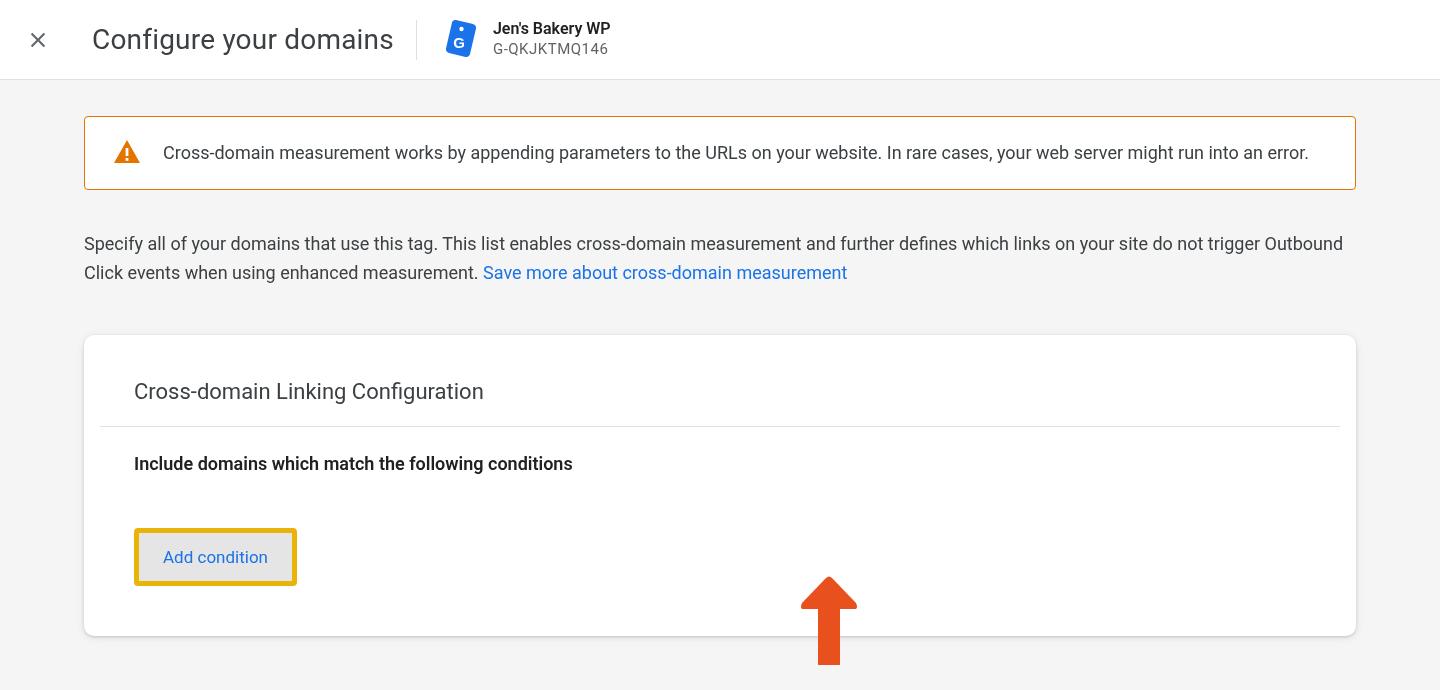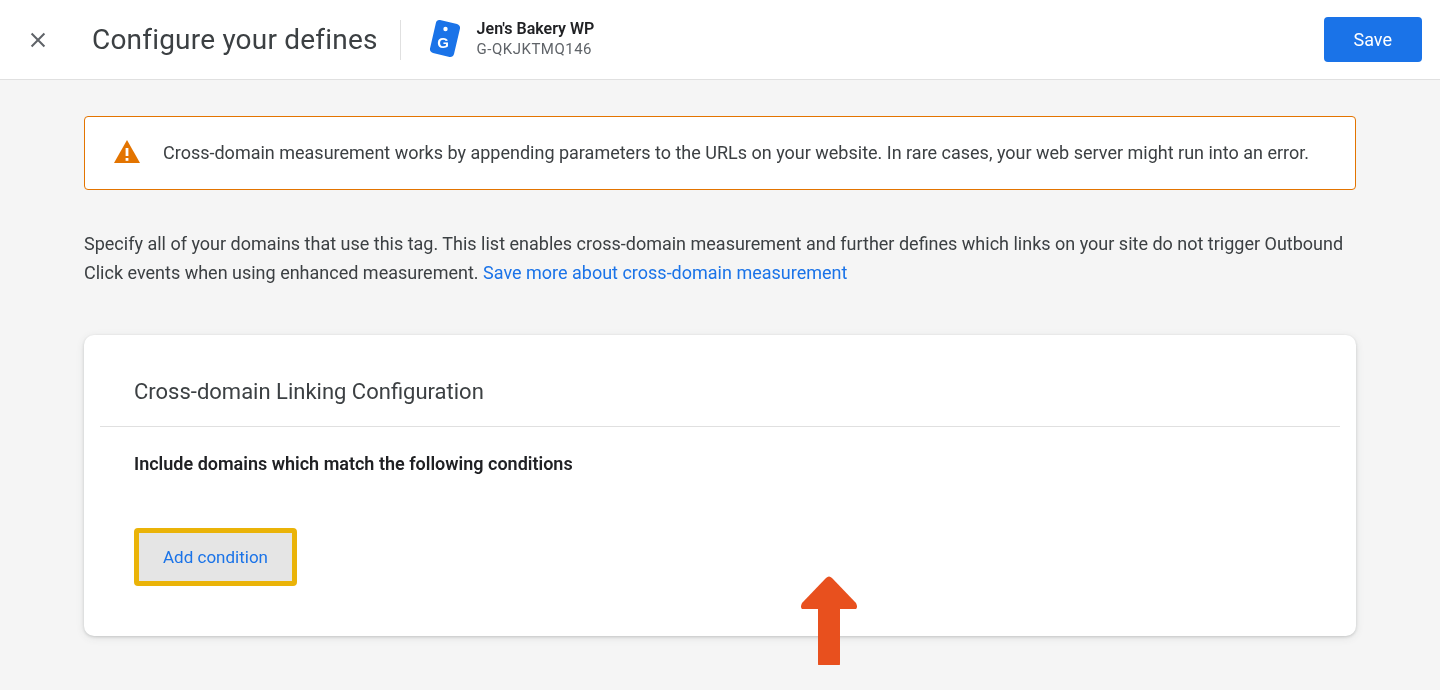--- a/index.html
+++ b/index.html
@@ -195,33 +195,32 @@
 </style>
 </head>
 <body>
 
 <div class="header">
   <div class="close-btn">
     <svg viewBox="0 0 24 24" fill="none" stroke="currentColor" stroke-width="2.2">
         <path d="M5 5 L19 19 M19 5 L5 19"></path>
       </svg>
   </div>
-  <div class="page-title">Configure your defines</div>
+  <div class="page-title">Configure your domains</div>
   <div class="vline"></div>
   <svg class="gtag-icon" viewBox="0 0 40 44">
     <path d="M17 2 L34 6 C36 6.5 37.5 8.5 37 10.5 L31 36 C30.5 38 28.5 39.5 26.5 39 L10 35 C8 34.5 6.5 32.5 7 30.5 L13 4.5 C13.5 2.5 15 1.6 17 2 Z" fill="#1a73e8"></path>
     <circle cx="22.5" cy="11" r="2.2" fill="#fff"></circle>
     <text x="20" y="30" font-size="15" font-weight="600" fill="#fff" text-anchor="middle" font-family="Arial">G</text>
   </svg>
   <div class="prop-block">
     <div class="prop-name">Jen's Bakery WP</div>
     <div class="prop-id">G-QKJKTMQ146</div>
   </div>
   <div class="spacer"></div>
-  <button class="save-btn">Save</button>
 </div>
 
 <div class="content">
 
   <div class="warning-box">
     <svg width="28" height="26" viewBox="0 0 28 26">
       <path d="M14 1 L27 24 L1 24 Z" fill="#e37400"></path>
       <rect x="12.6" y="9" width="2.8" height="8" fill="#fff"></rect>
       <rect x="12.6" y="19" width="2.8" height="2.8" fill="#fff"></rect>
     </svg>

